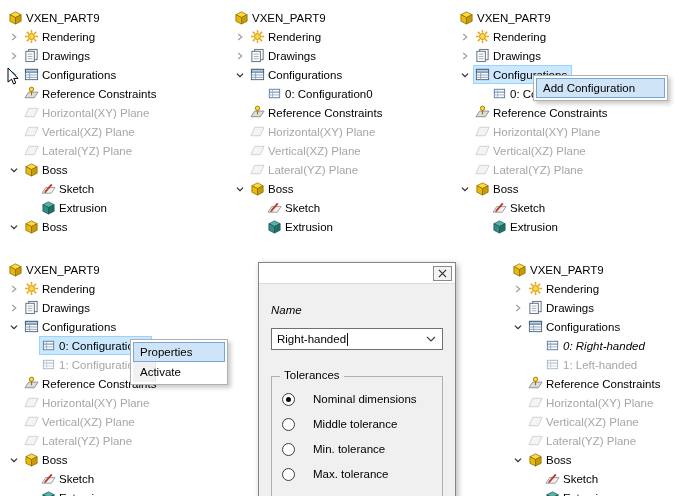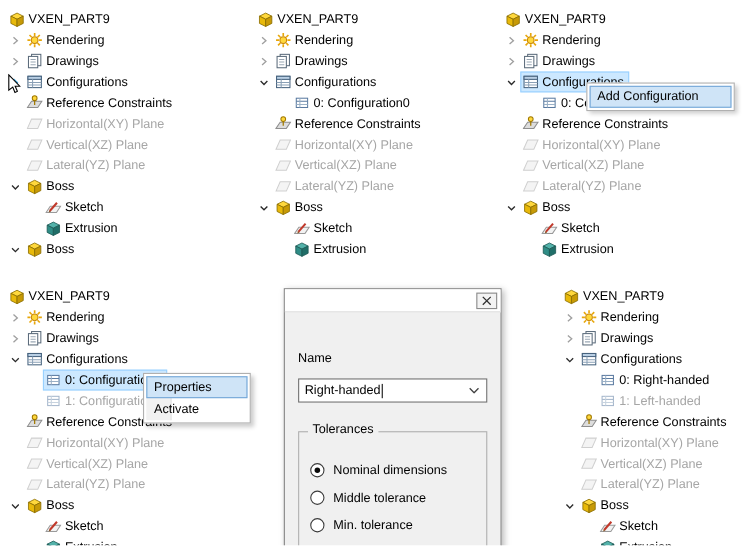--- a/index.html
+++ b/index.html
@@ -49,30 +49,30 @@
   .dlg-title {
     height:21px; flex:none; background:#ffffff; border-bottom:1px solid #dcdcdc;
     display:flex; align-items:center; padding:0 3px 0 7px;
   }
   .dlg-title-text { font-size:11.5px; }
   .dlg-close {
     margin-left:auto; width:19px; height:15px; background:#f3f3f3;
     border:1px solid #8a8a8a; display:flex; align-items:center; justify-content:center;
   }
   .dlg-body { flex:1; padding:16px 12px 8px; display:flex; flex-direction:column; }
-  .lbl-name { margin:20px 0 12px; }
+  .lbl-name { margin:4px 0 12px;font-style:italic; }
   .combo {
     height:22px; flex:none; background:#ffffff; border:1px solid #707070;
     display:flex; align-items:center; padding:0 3px 0 5px;
   }
   .combo-btn { margin-left:auto; width:16px; display:flex; justify-content:center; }
   .caret { display:inline-block; width:1px; height:13px; background:#111; margin-left:1px; }
   .group { flex:1; margin-top:26px; border:1px solid #b0b0b0; position:relative; padding:16px 10px 6px; }
   .group-label { position:absolute; top:-8px; left:8px; background:#f0f0f0; padding:0 4px; }
-  .radio-row { display:flex; align-items:center; gap:8px; margin-bottom:12px; height:13px;margin-top:12px; }
+  .radio-row { display:flex; align-items:flex-start; gap:18px; margin-bottom:12px; height:13px; }
   .radio { width:13px; height:13px; flex:none; border:1px solid #3c3c3c; border-radius:50%; background:#fff; position:relative; }
   .radio.sel::after { content:""; position:absolute; left:3px; top:3px; width:5px; height:5px; border-radius:50%; background:#0a0a0a; }
   
   .cursor { position:absolute; z-index:40; }
 </style>
 </head>
 <body>
 
 <div class="canvas">
 
@@ -883,21 +883,21 @@
                 <rect x="1.5" y="2.5" width="13" height="11" fill="#ffffff" stroke="#46627e" stroke-width="1"></rect>
                 <rect x="1.5" y="2.5" width="13" height="3" fill="#b9cfe4" stroke="#46627e" stroke-width="1"></rect>
                 <line x1="1.5" y1="8.5" x2="14.5" y2="8.5" stroke="#8aa0b6" stroke-width="1"></line>
                 <line x1="1.5" y1="11" x2="14.5" y2="11" stroke="#8aa0b6" stroke-width="1"></line>
                 <line x1="6" y1="5.5" x2="6" y2="13.5" stroke="#8aa0b6" stroke-width="1"></line>
               </svg>
             </span>
             <span class="tree-label">Configurations</span>
           </span>
         </div>
-        <div class="tree-row" style="padding-left: 19px;">
+        <div class="tree-row" style="padding-left: 19px; font-style: italic;">
           <span class="arrow-slot"></span>
           <span class="row-content">
             <span class="tree-icon">
               <svg viewBox="0 0 16 16">
                 <rect x="2.5" y="3.5" width="11" height="9" fill="#ffffff" stroke="#5a7aa0" stroke-width="1"></rect>
                 <line x1="2.5" y1="6.5" x2="13.5" y2="6.5" stroke="#5a7aa0" stroke-width="1"></line>
                 <line x1="2.5" y1="9.5" x2="13.5" y2="9.5" stroke="#9ab0c6" stroke-width="1"></line>
                 <line x1="6" y1="3.5" x2="6" y2="12.5" stroke="#9ab0c6" stroke-width="1"></line>
               </svg>
             </span>

